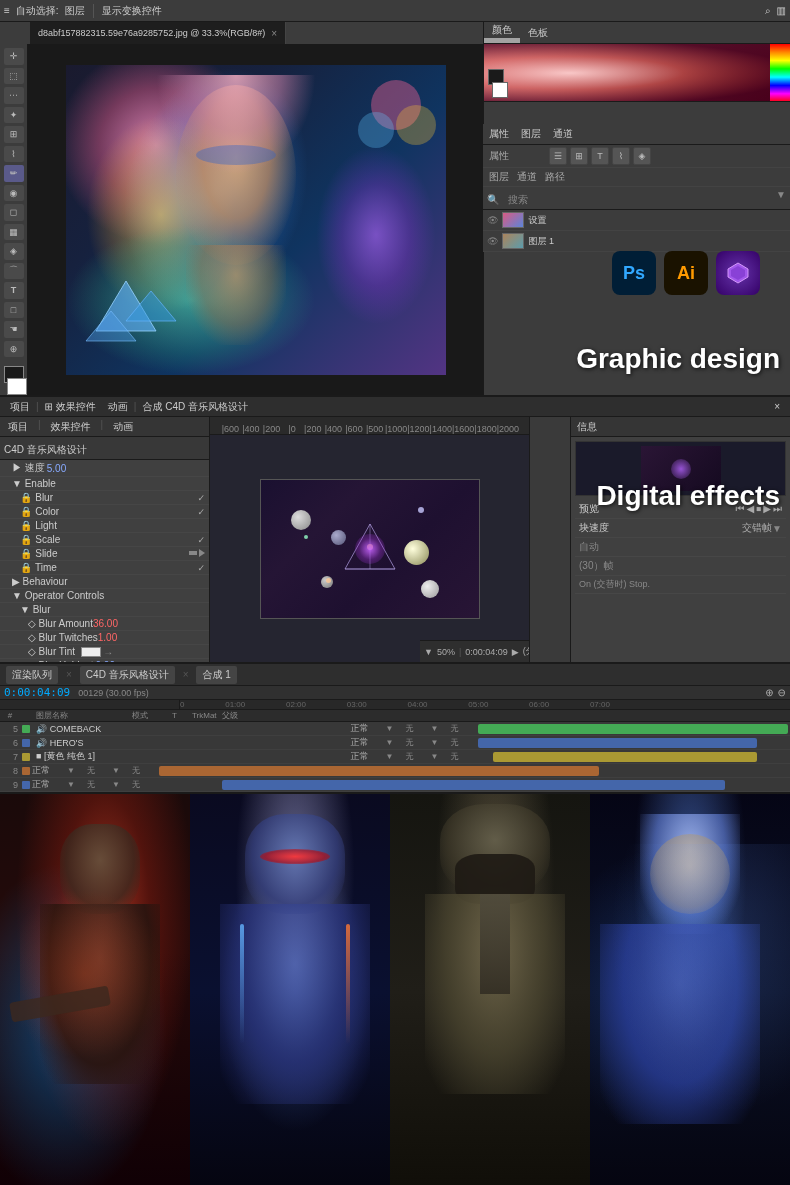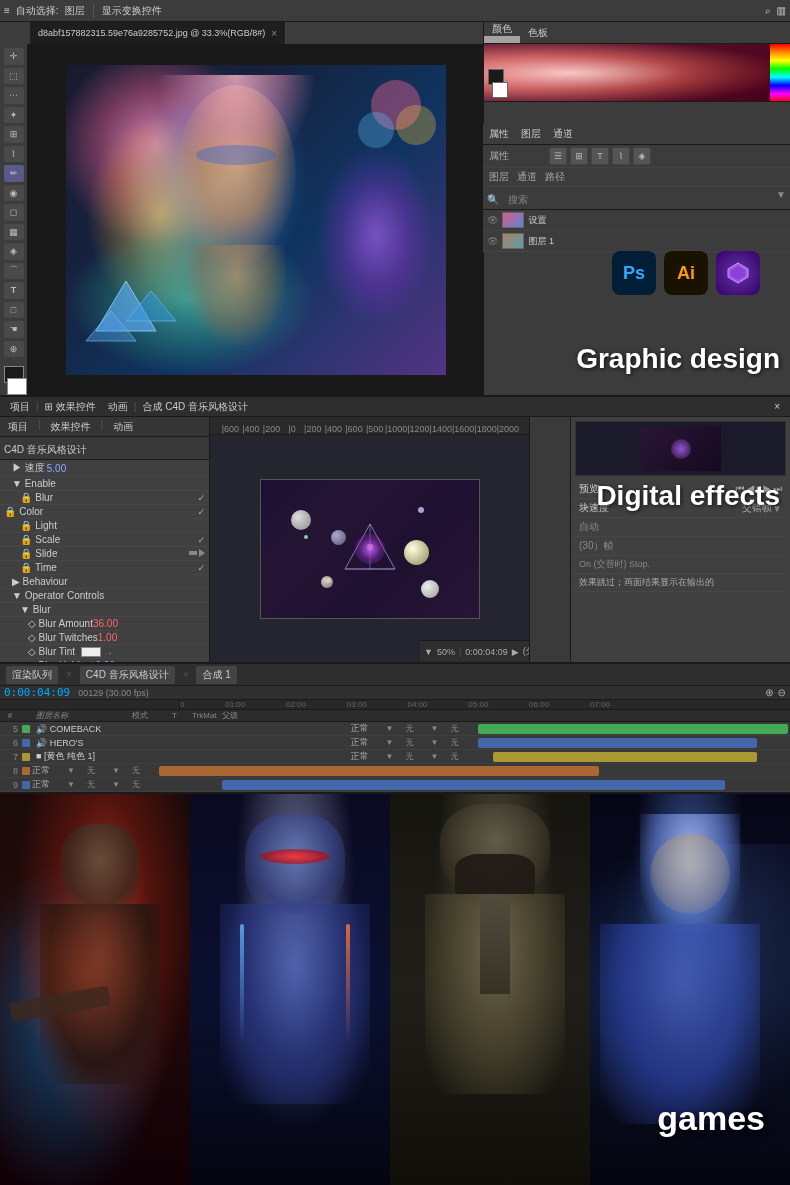--- a/index.html
+++ b/index.html
@@ -216,21 +216,21 @@
     .ps-panel-tab {
       padding: 2px 8px;
       color: #ccc;
       font-size: 10px;
       display: flex;
       align-items: center;
       cursor: pointer;
     }
 
     .ps-panel-tab.active {
-      border-bottom: 7px solid #a3a3a3;
+      border-bottom: 5px solid #a3a3a3;
     }
 
     
     .app-icons-area {
       position: absolute;
       bottom: 80px;
       right: 20px;
       display: flex;
       gap: 8px;
       align-items: center;
@@ -953,21 +953,21 @@
         <span class="c4d-value">5.00</span>
       </div>
       <div class="c4d-tree-item">
         <span style="margin-left:8px;">▼ Enable</span>
       </div>
       <div class="c4d-tree-item">
         <span style="margin-left:16px;">🔒 Blur</span>
         <span style="margin-left:auto;color:#aaa;font-size:9px;">✓</span>
       </div>
       <div class="c4d-tree-item">
-        <span style="">🔒 Color</span>
+        <span style="margin-left:16px;">🔒 Color</span>
         <span style="margin-left:auto;color:#aaa;font-size:9px;">✓</span>
       </div>
       <div class="c4d-tree-item">
         <span style="margin-left:16px;">🔒 Light</span>
       </div>
       <div class="c4d-tree-item">
         <span style="margin-left:16px;">🔒 Scale</span>
         <span style="margin-left:auto;color:#aaa;font-size:9px;">✓</span>
       </div>
       <div class="c4d-tree-item">
@@ -1069,20 +1069,25 @@
       <span class="vc-item" style="color:#555;">|</span>
       <span class="vc-item">0:00:04:09</span>
       <span class="vc-item">▶</span>
       <span class="vc-item">(分之二～)</span>
       <span class="vc-item">活动摄像机</span>
 
     </div>
   </div>
 
   <div class="c4d-right">
+    <div class="c4d-right-header">
+      <div style="display:flex;height:100%;align-items:center;padding:0 6px;">
+        <span style="color:#ccc;font-size:10px;">信息</span>
+      </div>
+    </div>
 
     <div class="c4d-right-content">
 
       <div style="width:100%;height:55px;background:#1a1a2a;border:1px solid #333;margin-bottom:4px;display:flex;align-items:center;justify-content:center;">
         <div style="width:80px;height:45px;background:linear-gradient(135deg,#2a1535,#150a20);position:relative;">
           <div style="position:absolute;top:50%;left:50%;transform:translate(-50%,-50%);width:20px;height:20px;background:radial-gradient(circle,rgba(180,100,255,0.8),transparent);border-radius:50%;"></div>
         </div>
       </div>
 
       <div class="c4d-field-row">
@@ -1107,23 +1112,20 @@
       </div>
 
       <div class="c4d-field-row">
         <span style="color:#888;font-size:10px;">(30）帧</span>
       </div>
 
       <div style="padding:2px 4px;font-size:9px;color:#888;border-bottom:1px solid rgba(255,255,255,0.04);">
         On (交替时) Stop.
       </div>
 
-      <div style="padding:2px 4px;font-size:9px;color:#aaa;border-bottom:1px solid rgba(255,255,255,0.04);">
-        效果跳过；画面结果显示在输出的
-      </div>
     </div>
 
     <div style="position:absolute;bottom:150px;right:10px;display:flex;flex-direction:column;align-items:flex-end;gap:8px;margin-top:40px;">
       <div style="color:white;font-size:28px;font-weight:bold;text-shadow:1px 1px 4px rgba(0,0,0,0.8);text-align:right;">Digital effects</div>
 
     </div>
   </div>
 
   <div class="c4d-timeline">
 
@@ -1163,21 +1165,21 @@
           <span>04:00</span>
           <span>05:00</span>
           <span>06:00</span>
           <span>07:00</span>
         </div>
       </div>
 
       <div style="height:16px;background:#2c2c2c;border-bottom:1px solid #1a1a1a;display:flex;align-items:center;">
         <div style="width:20px;color:#888;font-size:8px;text-align:center;">#</div>
         <div style="width:12px;"></div>
-        <div style="width:100px;color:#888;font-size:8px;padding:0 4px;font-style:italic;">图层名称</div>
+        <div style="width:100px;color:#888;font-size:8px;padding:0 4px;">图层名称</div>
         <div style="width:40px;color:#888;font-size:8px;">模式</div>
         <div style="width:20px;color:#888;font-size:8px;">T</div>
         <div style="width:30px;color:#888;font-size:8px;">TrkMat</div>
         <div style="width:30px;color:#888;font-size:8px;">父级</div>
       </div>
 
       <div class="tl-layer">
         <div class="tl-layer-num">5</div>
         <div class="tl-layer-dot">
             <div class="tl-dot" style="background:#44aa55;"></div>
@@ -1325,16 +1327,15 @@
 
       <div style="position:absolute;top:50px;right:0;width:200px;height:300px;background:radial-gradient(ellipse at 70% 30%, rgba(100,150,255,0.2) 0%, transparent 60%);"></div>
     </div>
   </div>
 
   <div style="position:absolute;bottom:0;right:0;width:280px;height:180px;background:linear-gradient(to top-left, rgba(0,0,0,0.5) 0%, transparent 100%);"></div>
 
   <div style="position:absolute;bottom:50px;right:25px;text-align:center;">
     <div style="color:white;font-size:34px;font-weight:bold;text-shadow:2px 2px 6px rgba(0,0,0,0.9);line-height:1.2;">
       <br>
-      <span>games</span>
     </div>
   </div>
 </div>
 
 </body></html>

